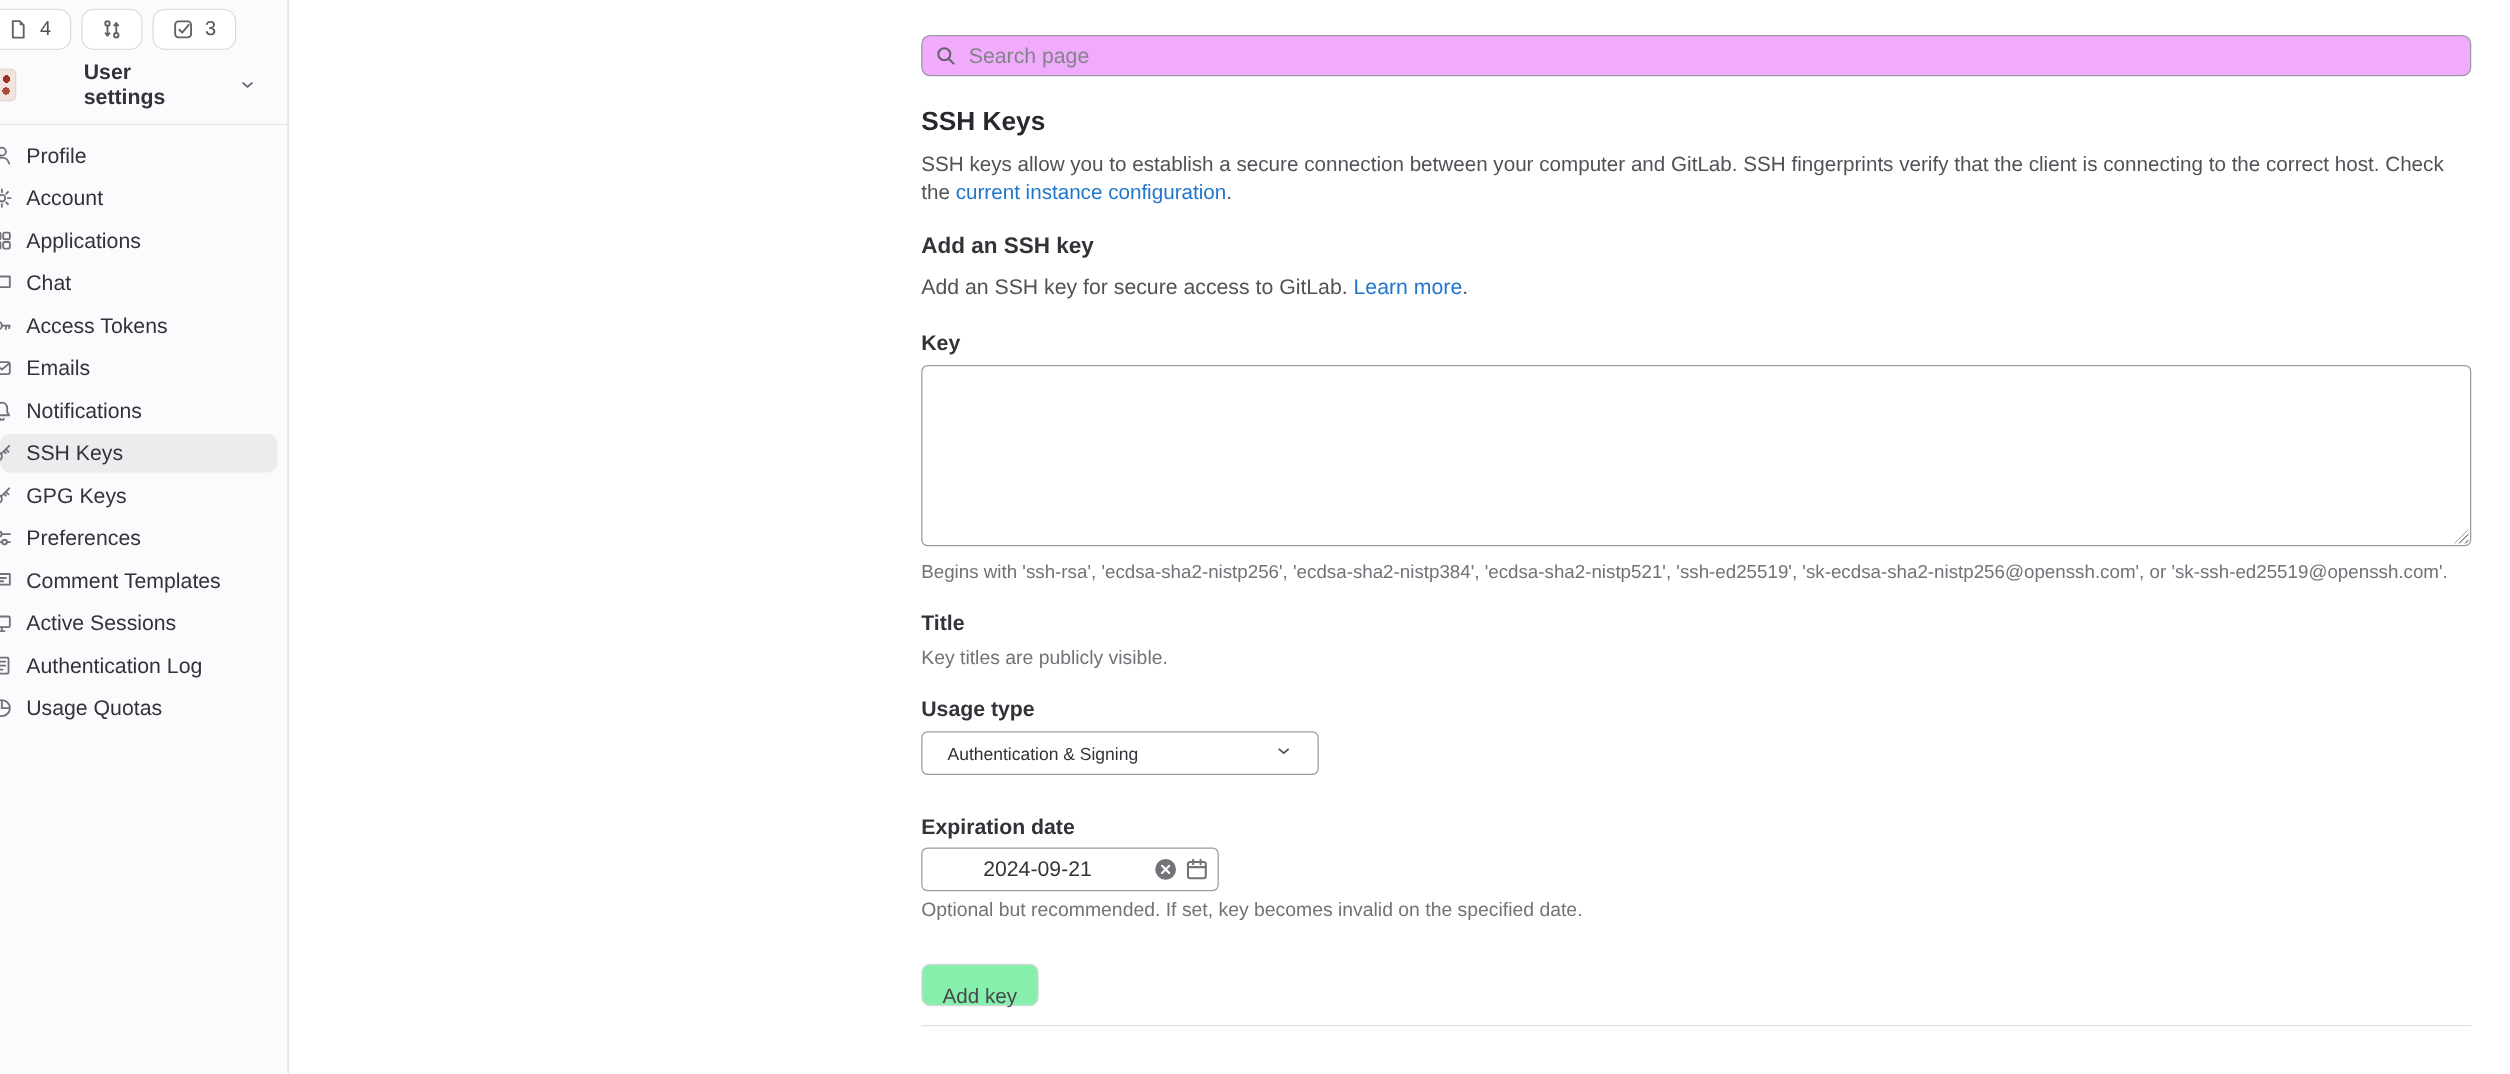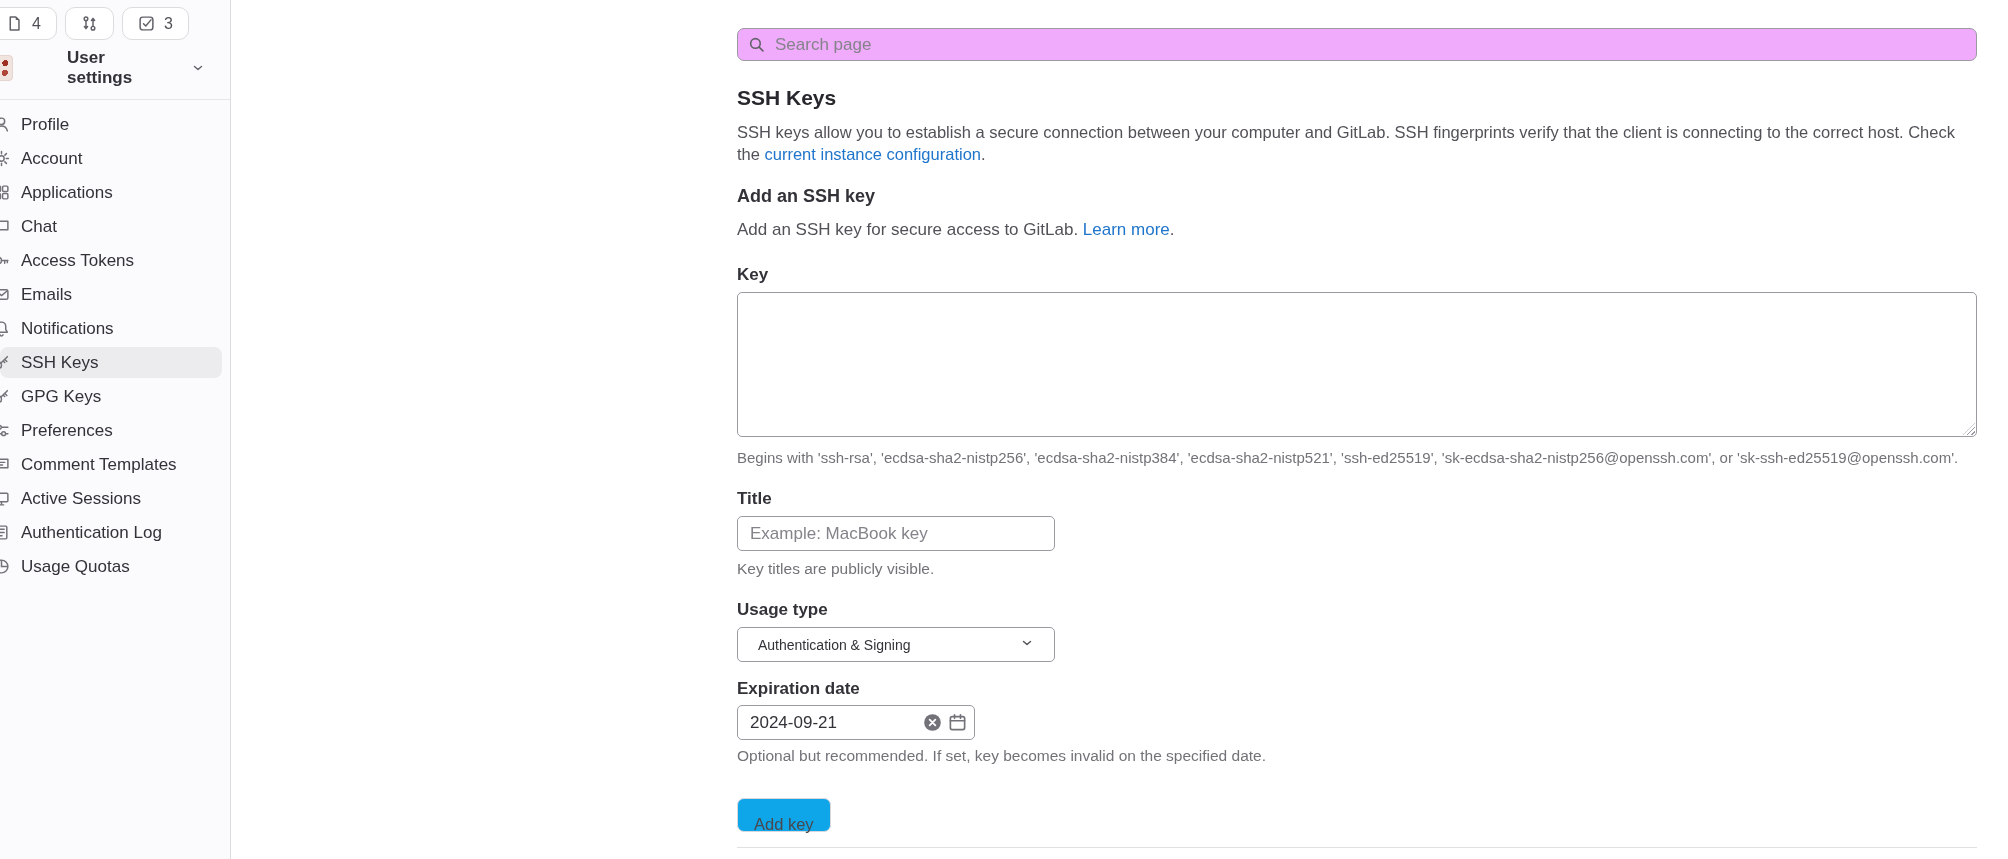--- a/index.html
+++ b/index.html
@@ -75,31 +75,32 @@
     display:block; margin-top:7px; width:318px; height:35px; border:1px solid #9b9aa1;
     border-radius:5px; padding:0 12px; font-size:17px; color:#333238; background:#fff; outline:none;
     font-family:"Liberation Sans", sans-serif;
   }
   .text-input::placeholder { color:#84838a; opacity:1; }
   .selectbox {
     margin-top:7px; width:318px; height:35px; border:1px solid #9b9aa1; border-radius:5px;
     display:flex; align-items:center; justify-content:space-between; padding:0 20px;
     font-size:14px; color:#333238; background:#fff; cursor:pointer;
   }
-  .mt17 { margin-top:17px; }
+  .mt17 { margin-top:32px; }
   .date-wrap { position:relative; margin-top:6px; width:238px; }
   .date-input {
     width:100%; height:35px; border:1px solid #9b9aa1; border-radius:5px;
     padding:0 64px 0 12px; font-size:17px; color:#333238; background:#fff; outline:none;
     font-family:"Liberation Sans", sans-serif;
+    text-align:center;
   }
   .date-clear { position:absolute; right:33px; top:8px; display:flex; cursor:pointer; }
   .date-cal   { position:absolute; right:8px;  top:8px; display:flex; cursor:pointer; }
   .submit-btn {
-    margin-top:33px; height:34px; padding:16px 16px; background:#0ea5e9;
+    margin-top:33px; height:34px; padding:16px 16px; background:#86efac;
     border:1px solid #d8d7dc; border-radius:7px; font-size:16.5px; color:#49484d;
     font-family:"Liberation Sans", sans-serif; cursor:pointer;
   }
   .divider { margin:13px 0 0; border:none; border-top:1px solid #e1e1e4; }
 </style>
 </head>
 <body>
 
 <div class="screen">
 
@@ -271,21 +272,20 @@
     <p class="section-desc"><span>Add an SSH key for secure access to GitLab. </span><a class="lnk">Learn more</a><span>.</span></p>
 
     <div class="field-label" style="margin-top:25px;">Key</div>
     <div class="ta-wrap">
       <textarea class="key-textarea" style=""></textarea>
       <div class="grip"></div>
     </div>
     <div class="hint long">Begins with 'ssh-rsa', 'ecdsa-sha2-nistp256', 'ecdsa-sha2-nistp384', 'ecdsa-sha2-nistp521', 'ssh-ed25519', 'sk-ecdsa-sha2-nistp256@openssh.com', or 'sk-ssh-ed25519@openssh.com'.</div>
 
     <div class="field-label" style="margin-top:23px;">Title</div>
-    <input class="text-input" type="text" placeholder="Example: MacBook key" style="">
     <div class="hint">Key titles are publicly visible.</div>
 
     <div class="field-label" style="margin-top:22px;">Usage type</div>
     <div class="selectbox">
       <span>Authentication &amp; Signing</span>
       <span><svg width="14" height="14" viewBox="0 0 16 16" fill="none" stroke="#535158" stroke-width="1.6" stroke-linecap="round" stroke-linejoin="round">
             <path d="M4 6.2l4 3.6 4-3.6"></path>
           </svg></span>
     </div>
 

